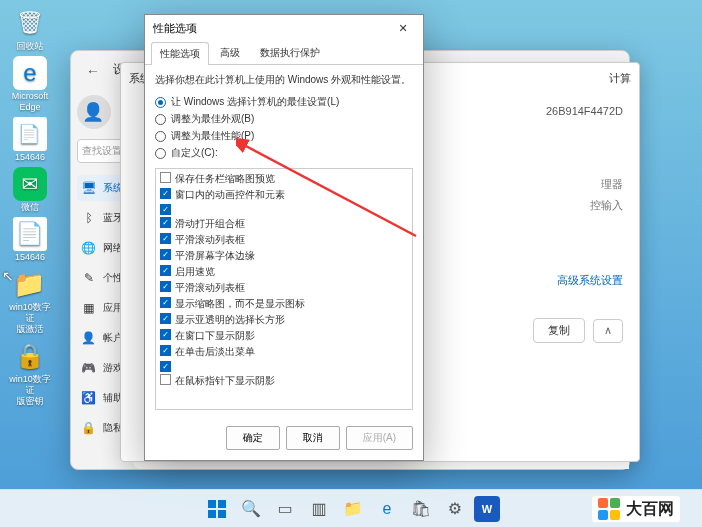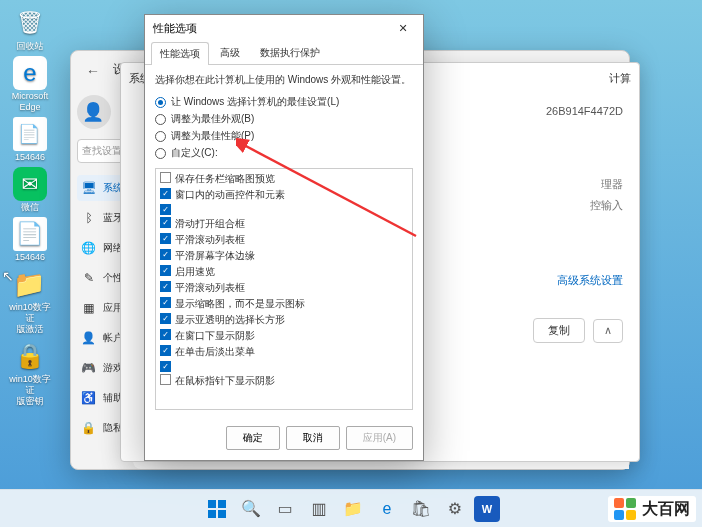--- a/index.html
+++ b/index.html
@@ -77,21 +77,21 @@
 .arrow{position:absolute;z-index:12;pointer-events:none}
 
 
 .taskbar{position:absolute;left:0;bottom:0;width:100%;height:38px;background:rgba(240,245,250,.92);backdrop-filter:blur(6px);display:flex;align-items:center;justify-content:center;gap:4px;border-top:1px solid rgba(0,0,0,.05);z-index:20}
 .tb-item{width:30px;height:30px;border-radius:4px;display:flex;align-items:center;justify-content:center;font-size:16px;color:#555}
 .tb-start{font-size:18px}
 .tb-edge{color:#0078d4}
 .tb-ws{background:#185abd;color:#fff;font-size:11px;border-radius:4px;width:26px;height:26px;font-weight:bold}
 
 
-.watermark{position:absolute;bottom:5px;right:6px;display:flex;align-items:center;gap:6px;z-index:25;background:#fff;padding:2px 6px;border-radius:3px}
+.watermark{position:absolute;bottom:5px;right:22px;display:flex;align-items:center;gap:6px;z-index:25;background:#fff;padding:2px 6px;border-radius:3px}
 .wm-logo{width:22px;height:22px;display:grid;grid-template-columns:1fr 1fr;grid-template-rows:1fr 1fr;gap:2px}
 .wm-logo span{border-radius:2px}
 .wm-logo span:nth-child(1){background:#ff6b35}
 .wm-logo span:nth-child(2){background:#4caf50}
 .wm-logo span:nth-child(3){background:#2196f3}
 .wm-logo span:nth-child(4){background:#ffc107}
 .wm-text{font-size:16px;font-weight:bold;color:#222}
 
 
 .cursor{position:absolute;left:2px;top:268px;z-index:30;font-size:14px;color:#fff;text-shadow:0 0 2px #000}

